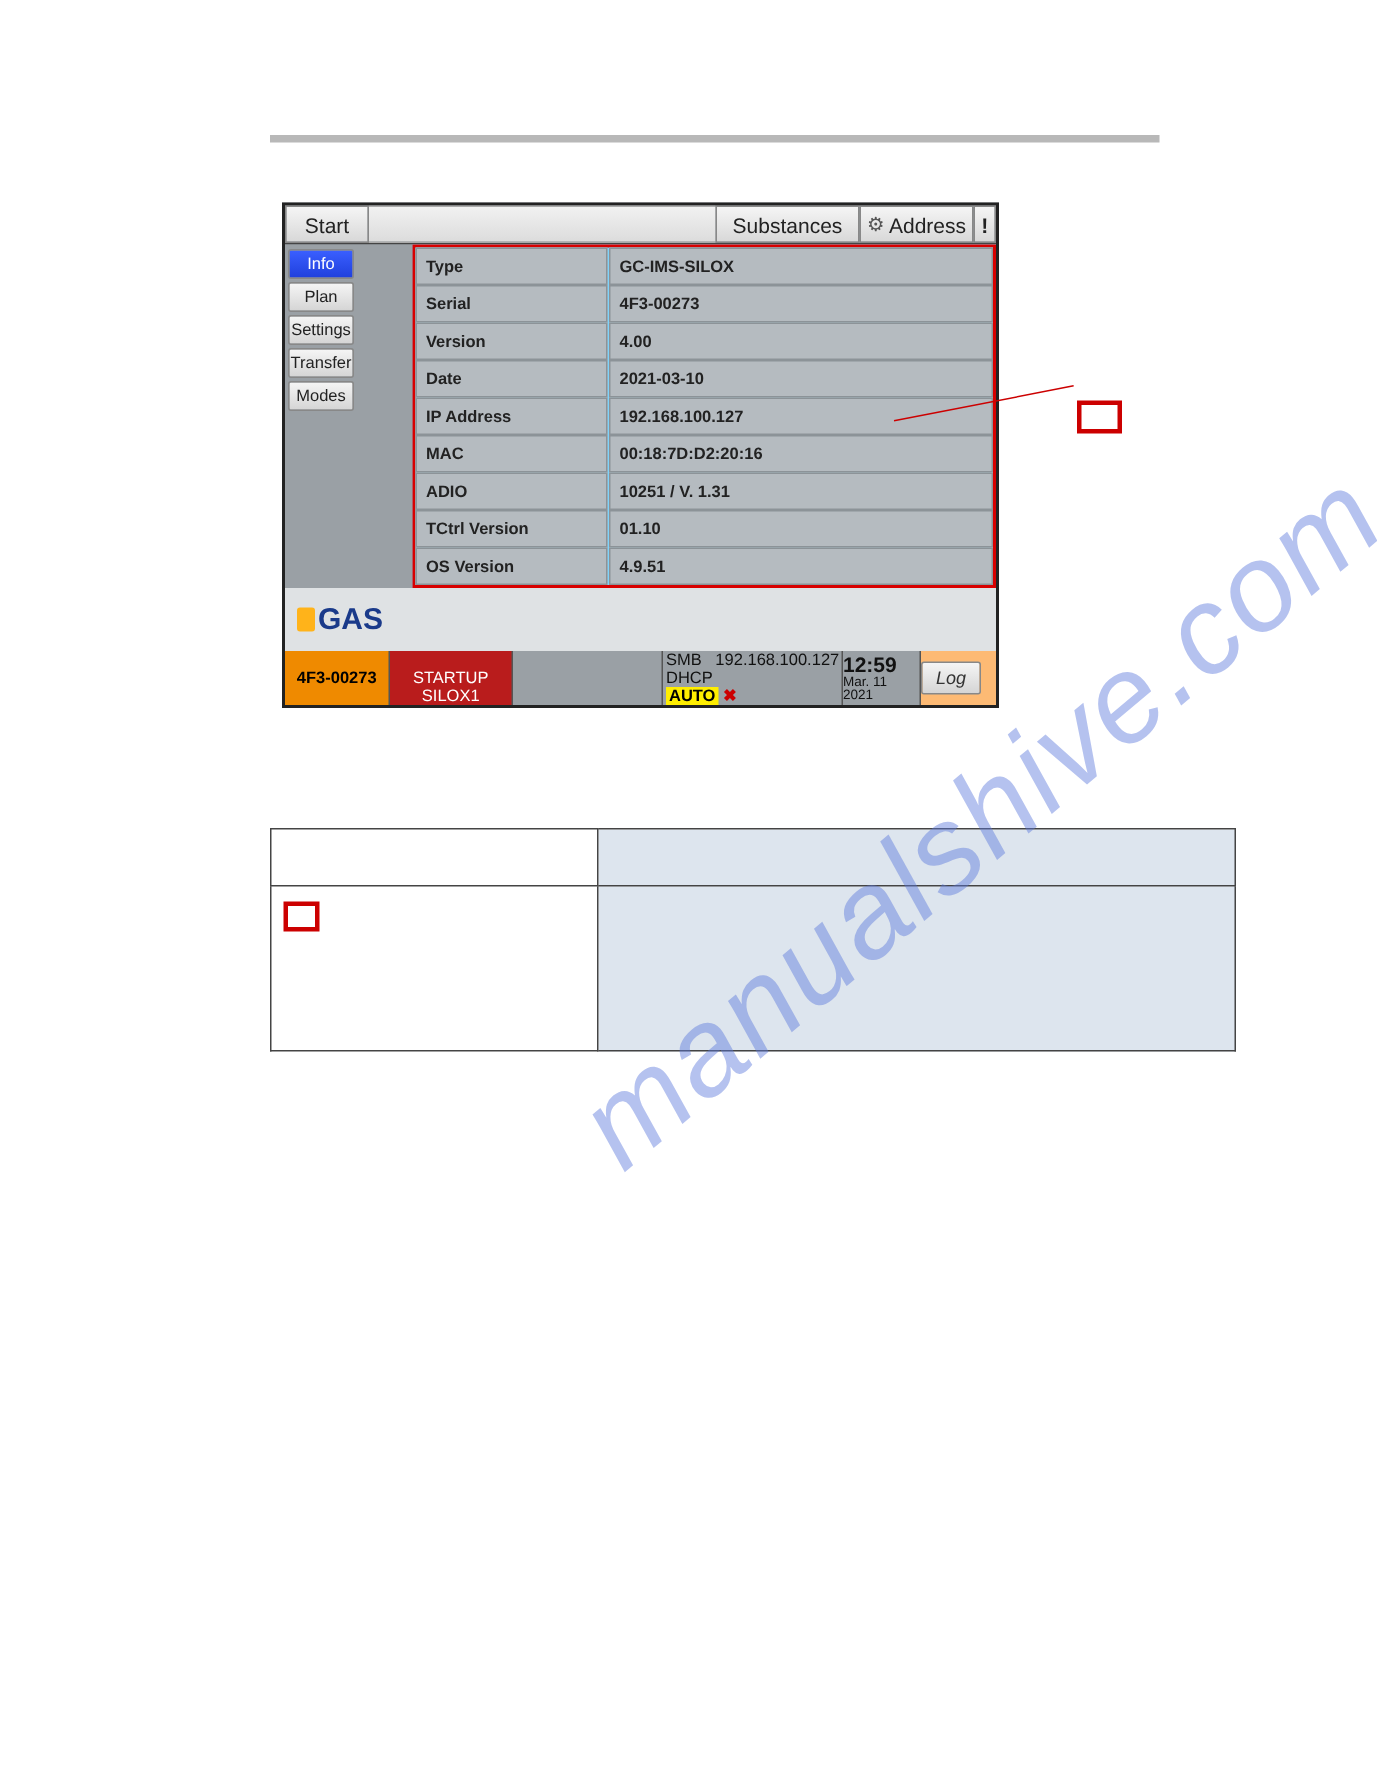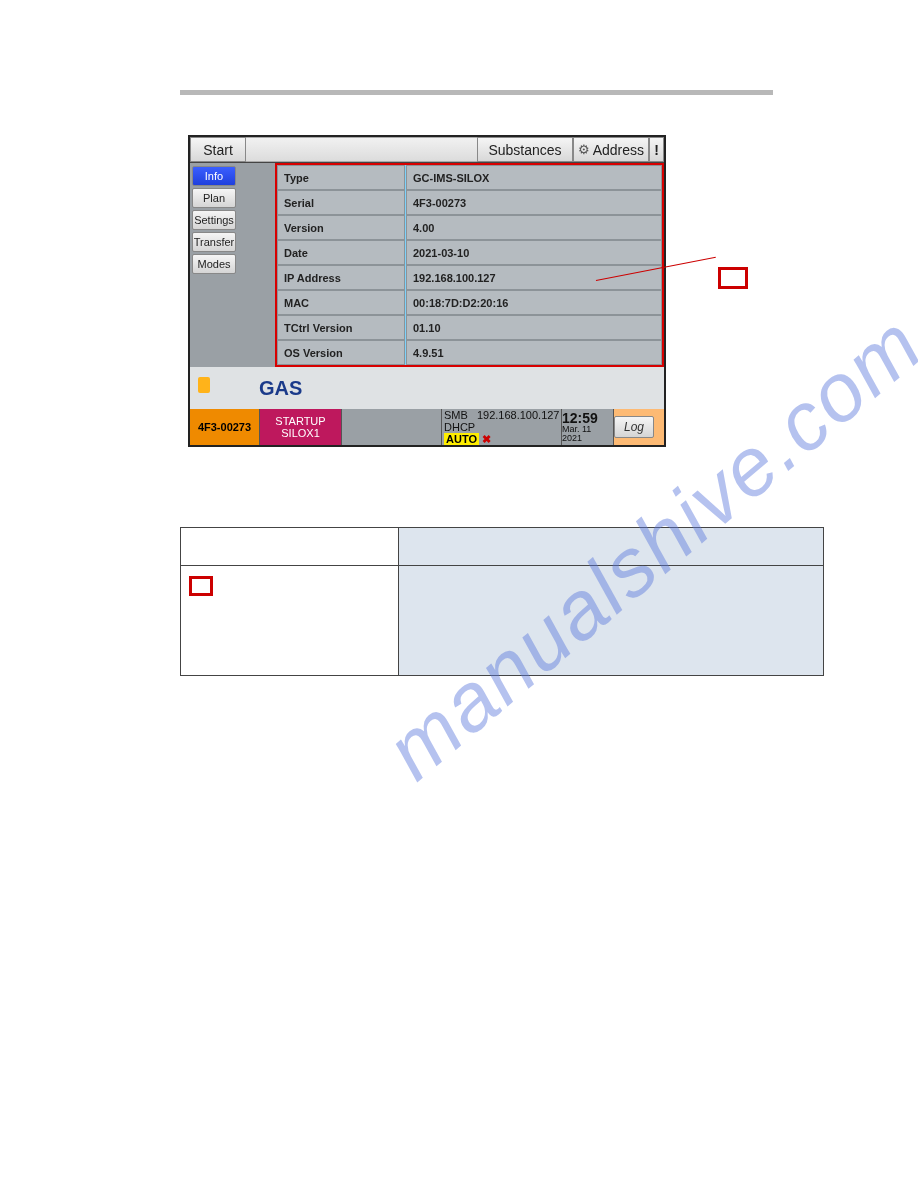--- a/index.html
+++ b/index.html
@@ -114,21 +114,21 @@
   .logo-bar {
     height: 42px;
     background: #dfe2e4;
     display:flex;align-items:center;
     padding-left: 8px;
   }
   .logo {
     font-size: 20px;
     font-weight: bold;
     color: #1a3a8a;
-    display:flex;gap:47px;
+    display:flex;align-items:center;
   }
   .logo .g-icon {
     width: 12px; height: 16px; background: #ffb31a; margin-right:2px;
     border-radius: 2px;
   }
   
   .statusbar {
     display: flex;
     height: 36px;
     background: #888d92;
@@ -138,24 +138,24 @@
     width: 70px;
     background: #ef8a00;
     color: #000;
     font-size: 11px;
     font-weight: bold;
     display:flex;align-items:center;justify-content:center;
     border-right:1px solid #555;
   }
   .st-mode {
     width: 82px;
-    background: #be185d;
+    background: #b91c1c;
     color: #fff;
     font-size: 11px;
-    display:flex;flex-direction:column;align-items:center;justify-content:center;
+    display:flex;flex-direction:column;align-items:center;justify-content:flex-end;
     border-right:1px solid #555;
   }
   .st-gap { width: 100px; background:#9aa0a5;border-right:1px solid #555;}
   .st-net {
     flex:1;
     background:#9aa0a5;
     font-size: 11px;
     color:#111;
     display:flex;flex-direction:column;justify-content:flex-end;
     padding-left:2px;
@@ -278,20 +278,24 @@
             <div class="cell k">Date</div>
             <div class="cell v">2021-03-10</div>
           </div>
         <div class="info-row">
             <div class="cell k">IP Address</div>
             <div class="cell v">192.168.100.127</div>
           </div>
         <div class="info-row">
             <div class="cell k">MAC</div>
             <div class="cell v">00:18:7D:D2:20:16</div>
+          </div>
+        <div class="info-row">
+            <div class="cell k">ADIO</div>
+            <div class="cell v">10251 / V. 1.31</div>
           </div>
         <div class="info-row">
             <div class="cell k">TCtrl Version</div>
             <div class="cell v">01.10</div>
           </div>
         <div class="info-row">
             <div class="cell k">OS Version</div>
             <div class="cell v">4.9.51</div>
           </div>
       </div>

